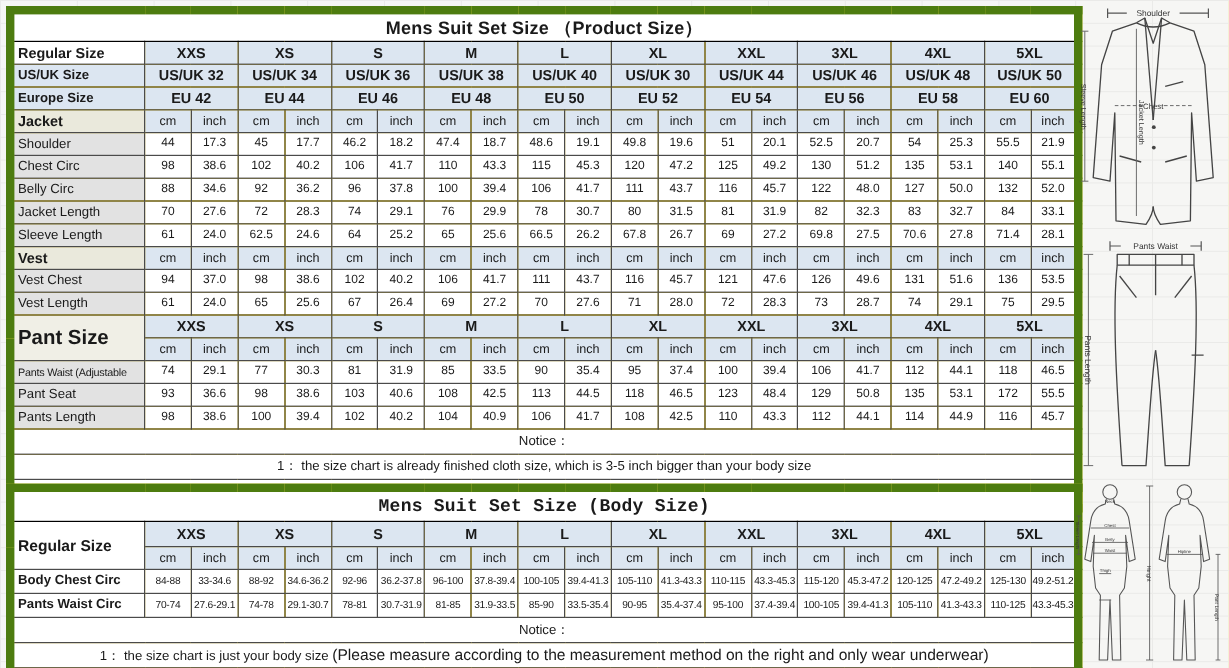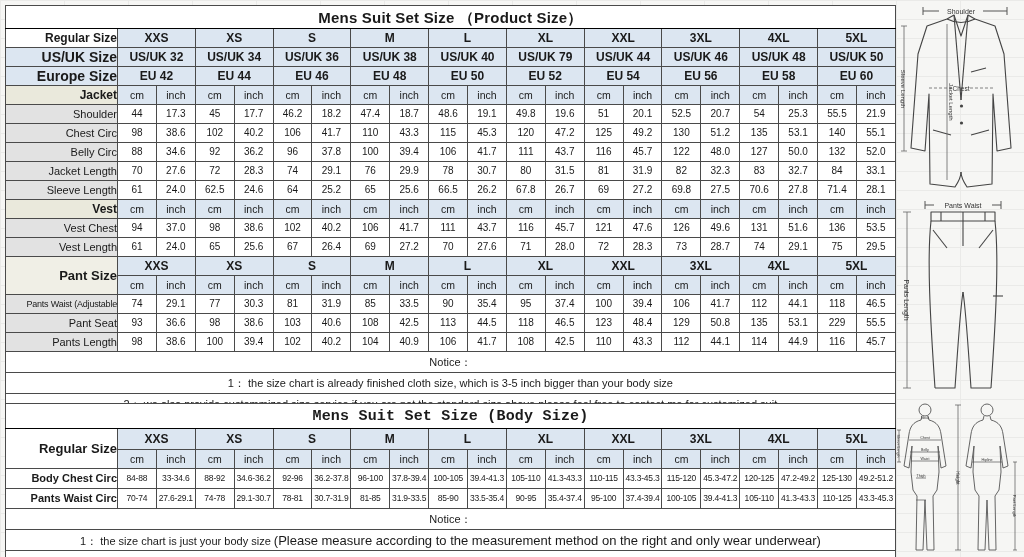--- a/index.html
+++ b/index.html
@@ -6,39 +6,39 @@
   body{
     width:1024px;height:557px;position:relative;overflow:hidden;
     font-family:"Liberation Sans", sans-serif;color:#1a1a1a;
     background-color:#f6f6f4;
     background-image:linear-gradient(#eaeae8 1px, transparent 1px),
                      linear-gradient(90deg,#eaeae8 1px, transparent 1px);
     background-size:64px 19px;
   }
   table.sheet{
     border-collapse:collapse;table-layout:fixed;background:#fde047;
-    border:1px solid #4d7c0f;position:absolute;left:5px;width:890px;padding-left:26px;
+    border:7px solid #4d7c0f;position:absolute;left:5px;width:890px;padding-left:26px;
   }
   #product-table{top:5px;}
   #body-table{top:403px;}
   col.lc{width:112px;} col.dc{width:38.9px;}
   td{border:1px solid #4a4a4a;padding:0;text-align:center;vertical-align:middle;
      overflow:hidden;white-space:nowrap;height:18px;font-size:10px;line-height:1;}
   td.grp{border-left:1.6px solid #000;}
   td.title{font-size:15px;font-weight:bold;height:22px;border-bottom:1.6px solid #000;background:#fff;letter-spacing:.2px;}
   #body-table td.title{height:24px;font-family:Liberation Mono, monospace;}
   td.hd{background:#dce6f1;font-weight:bold;font-size:12px;margin-top:36px;}
   #body-table tr.r-hdr2 td{height:20px;}
   td.un{background:#dce6f1;font-size:10.5px;}
-  td.lbl{text-align:right;padding-left:3px;font-weight:bold;font-size:11px;}
+  td.lbl{text-align:left;padding-left:3px;font-weight:bold;font-size:11px;}
   td.lbl-white{background:#fff;font-size:12px;}
   td.lbl-big{font-size:13px;}
-  td.lbl-blue{background:#dce6f1;font-size:14px;margin-top:44px;}
+  td.lbl-blue{background:#dce6f1;font-size:11px;margin-top:44px;}
   td.lbl-sec{background:#eae9dc;font-size:12px;}
-  td.lbl-pant{background:#f0efe6;font-size:13px;}
+  td.lbl-pant{background:#f0efe6;font-size:17px;}
   td.lbl-row{background:#e2e2e2;font-weight:normal;font-size:11px;}
   td.lbl-tight{font-size:9px;letter-spacing:-.2px;}
   td.lbl-bold{background:#fff;font-weight:bold;font-size:11px;}
   td.v{background:#fff;font-size:10px;}
   #body-table td.v{font-size:8.5px;letter-spacing:-.2px;height:19px;}
   td.ntc{text-align:center;padding:1px 4px;font-size:11px;background:#fff;}
   td.ntc-top{border-top:1.6px solid #000;}
   .ntc-small{font-size:13px;}
   .fig{position:absolute;background:transparent;}
   .fig-jacket{left:897px;top:2px;width:124px;height:192px;}
@@ -71,21 +71,21 @@
         <td class="hd grp" colspan="2">4XL</td>
         <td class="hd grp" colspan="2">5XL</td>
       </tr>
       <tr>
         <td class="lbl lbl-blue">US/UK Size</td>
         <td class="hd grp" colspan="2">US/UK 32</td>
         <td class="hd grp" colspan="2">US/UK 34</td>
         <td class="hd grp" colspan="2">US/UK 36</td>
         <td class="hd grp" colspan="2">US/UK 38</td>
         <td class="hd grp" colspan="2">US/UK 40</td>
-        <td class="hd grp" colspan="2">US/UK 79</td>
+        <td class="hd grp" colspan="2">US/UK 30</td>
         <td class="hd grp" colspan="2">US/UK 44</td>
         <td class="hd grp" colspan="2">US/UK 46</td>
         <td class="hd grp" colspan="2">US/UK 48</td>
         <td class="hd grp" colspan="2">US/UK 50</td>
       </tr>
       <tr>
         <td class="lbl lbl-blue">Europe Size</td>
         <td class="hd grp" colspan="2">EU 42</td>
         <td class="hd grp" colspan="2">EU 44</td>
         <td class="hd grp" colspan="2">EU 46</td>
@@ -375,21 +375,21 @@
         <td class="v grp">113</td>
         <td class="v">44.5</td>
         <td class="v grp">118</td>
         <td class="v">46.5</td>
         <td class="v grp">123</td>
         <td class="v">48.4</td>
         <td class="v grp">129</td>
         <td class="v">50.8</td>
         <td class="v grp">135</td>
         <td class="v">53.1</td>
-        <td class="v grp">229</td>
+        <td class="v grp">172</td>
         <td class="v">55.5</td>
       </tr>
       <tr>
         <td class="lbl lbl-row">Pants Length</td>
         <td class="v grp">98</td>
         <td class="v">38.6</td>
         <td class="v grp">100</td>
         <td class="v">39.4</td>
         <td class="v grp">102</td>
         <td class="v">40.2</td>

